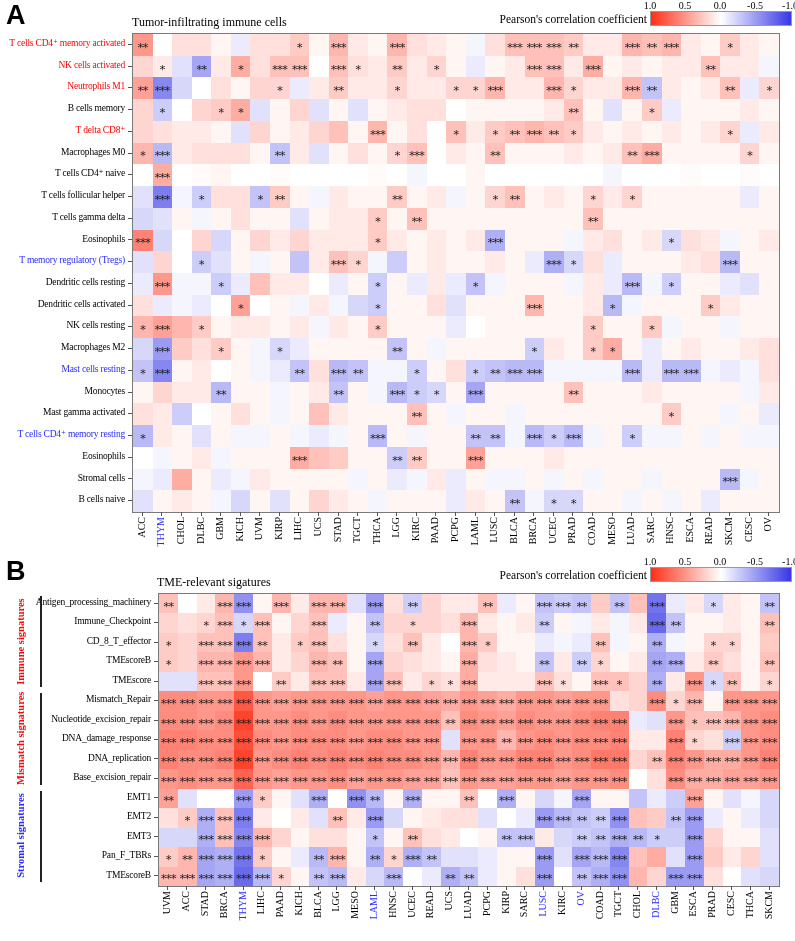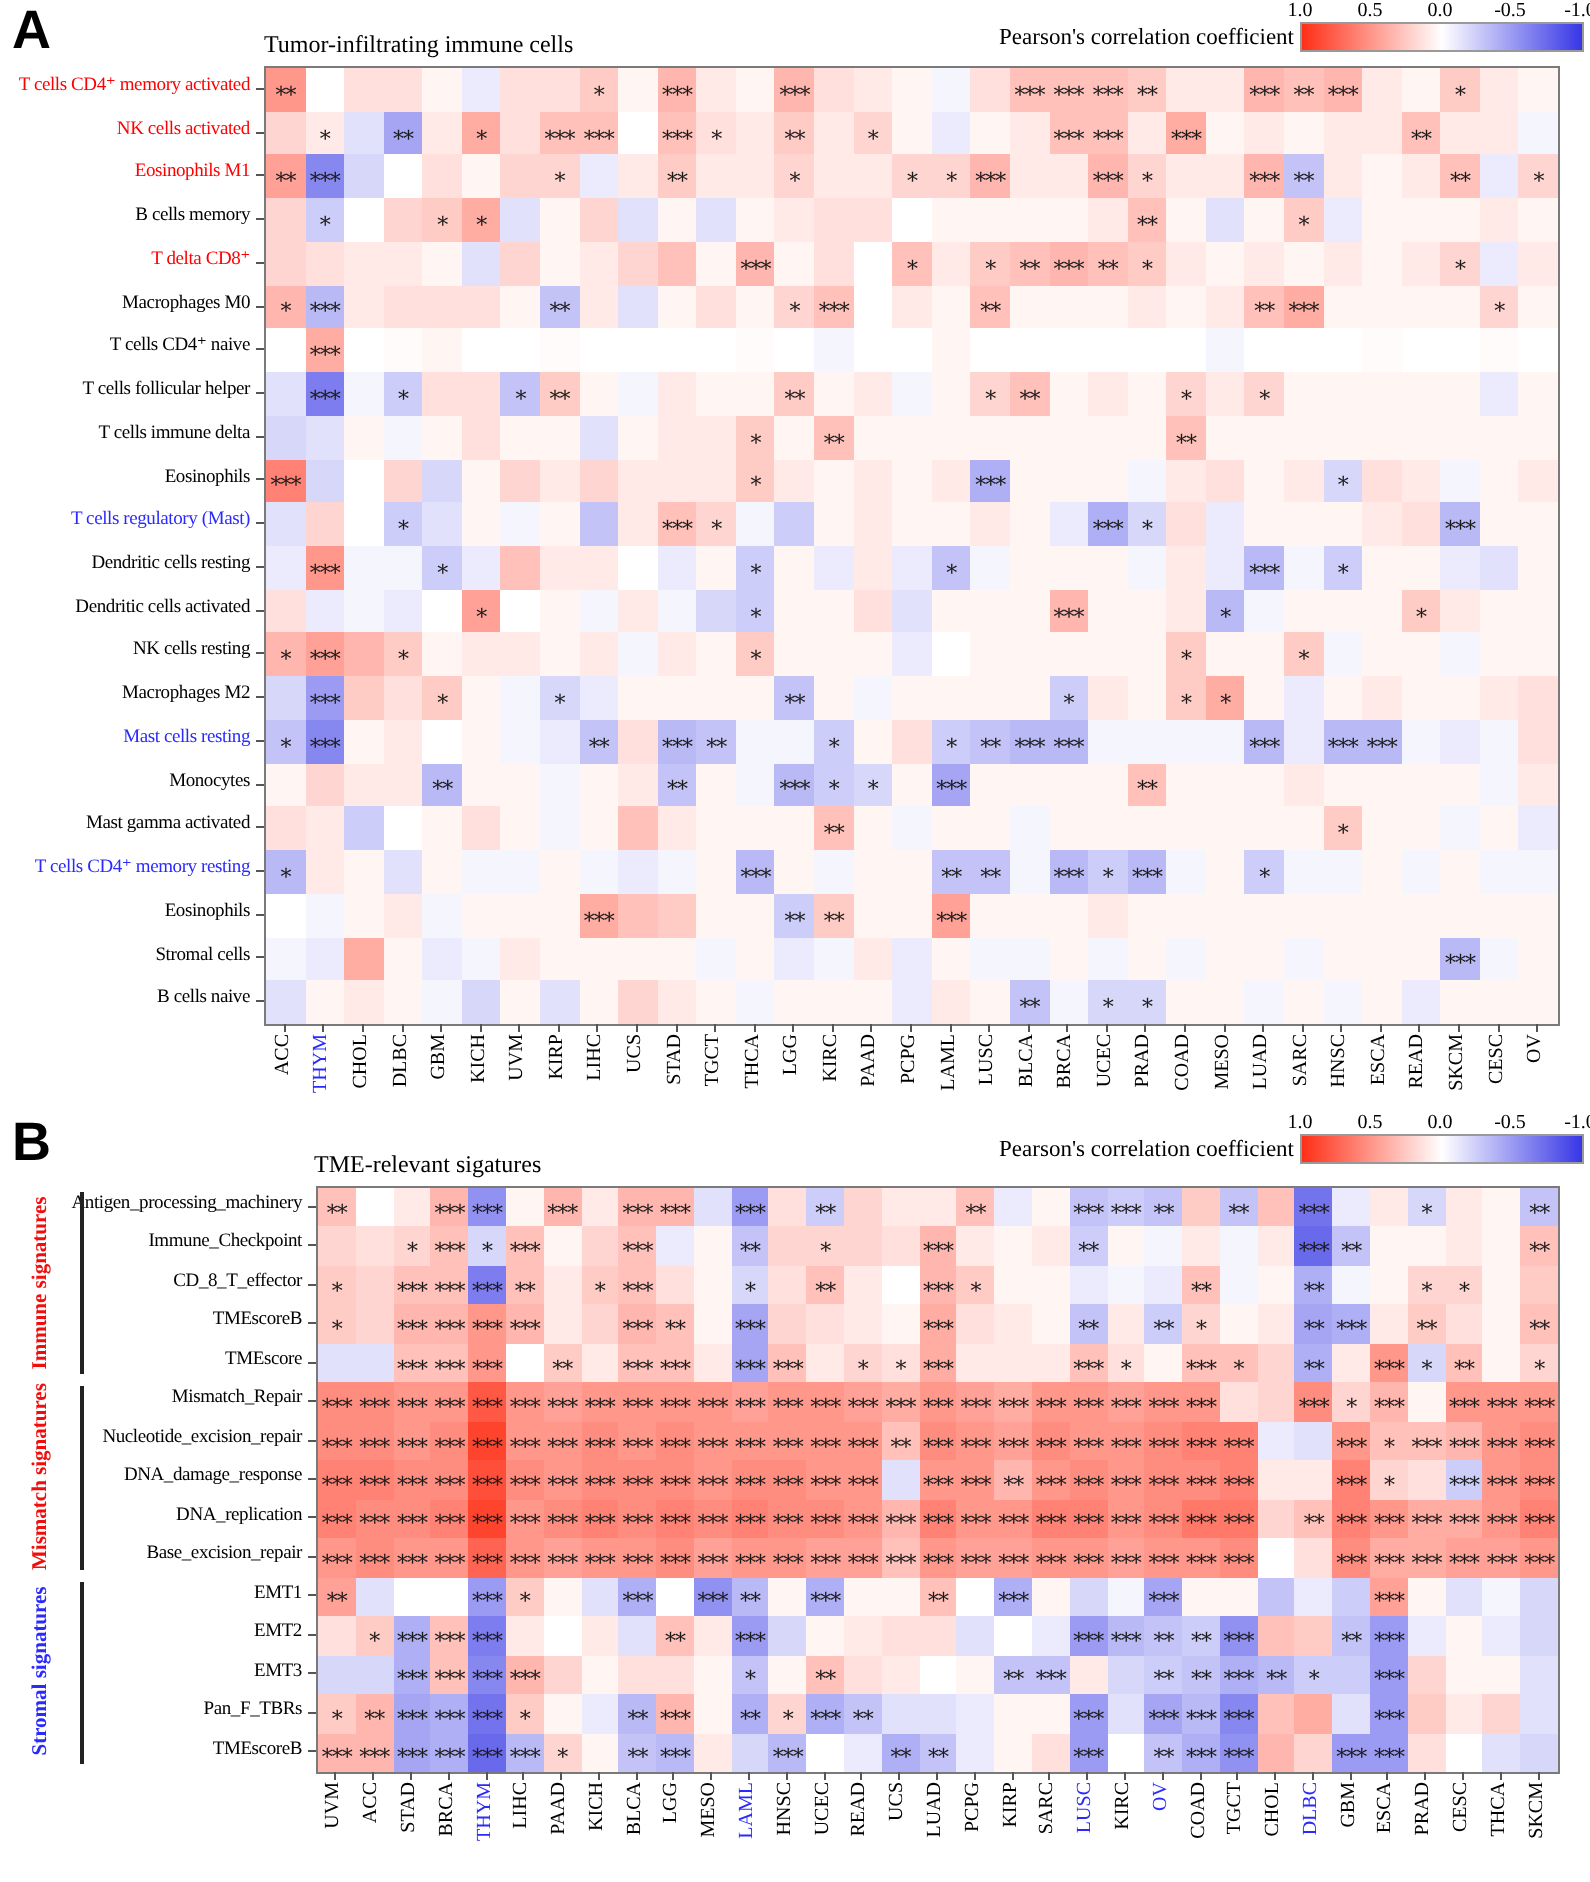--- a/index.html
+++ b/index.html
@@ -2192,37 +2192,37 @@
         <div class="cell" style="background: rgb(255, 255, 255);"></div>
         <div class="cell" style="background: rgb(225, 225, 251);"></div>
         <div class="cell" style="background: rgb(215, 215, 250);"></div>
       </div>
   </div>
 
 <div class="rowlab" style="left: 0px; top: 33px; width: 125px; height: 21.7273px; line-height: 21.7273px; color: rgb(255, 0, 0);">T cells CD4⁺ memory activated</div>
     <div class="tick" style="left: 128px; top: 43.8636px; width: 4px; height: 1px; background: rgb(85, 85, 85);"></div>
     <div class="rowlab" style="left: 0px; top: 54.7273px; width: 125px; height: 21.7273px; line-height: 21.7273px; color: rgb(255, 0, 0);">NK cells activated</div>
     <div class="tick" style="left: 128px; top: 65.5909px; width: 4px; height: 1px; background: rgb(85, 85, 85);"></div>
-    <div class="rowlab" style="left: 0px; top: 76.4545px; width: 125px; height: 21.7273px; line-height: 21.7273px; color: rgb(255, 0, 0);">Eosinophils M1</div>
+    <div class="rowlab" style="left: 0px; top: 76.4545px; width: 125px; height: 21.7273px; line-height: 21.7273px; color: rgb(255, 0, 0);">Neutrophils M1</div>
     <div class="tick" style="left: 128px; top: 87.3182px; width: 4px; height: 1px; background: rgb(85, 85, 85);"></div>
     <div class="rowlab" style="left: 0px; top: 98.1818px; width: 125px; height: 21.7273px; line-height: 21.7273px; color: rgb(0, 0, 0);">B cells memory</div>
     <div class="tick" style="left: 128px; top: 109.045px; width: 4px; height: 1px; background: rgb(85, 85, 85);"></div>
     <div class="rowlab" style="left: 0px; top: 119.909px; width: 125px; height: 21.7273px; line-height: 21.7273px; color: rgb(255, 0, 0);">T delta CD8⁺</div>
     <div class="tick" style="left: 128px; top: 130.773px; width: 4px; height: 1px; background: rgb(85, 85, 85);"></div>
     <div class="rowlab" style="left: 0px; top: 141.636px; width: 125px; height: 21.7273px; line-height: 21.7273px; color: rgb(0, 0, 0);">Macrophages M0</div>
     <div class="tick" style="left: 128px; top: 152.5px; width: 4px; height: 1px; background: rgb(85, 85, 85);"></div>
     <div class="rowlab" style="left: 0px; top: 163.364px; width: 125px; height: 21.7273px; line-height: 21.7273px; color: rgb(0, 0, 0);">T cells CD4⁺ naive</div>
     <div class="tick" style="left: 128px; top: 174.227px; width: 4px; height: 1px; background: rgb(85, 85, 85);"></div>
     <div class="rowlab" style="left: 0px; top: 185.091px; width: 125px; height: 21.7273px; line-height: 21.7273px; color: rgb(0, 0, 0);">T cells follicular helper</div>
     <div class="tick" style="left: 128px; top: 195.955px; width: 4px; height: 1px; background: rgb(85, 85, 85);"></div>
-    <div class="rowlab" style="left: 0px; top: 206.818px; width: 125px; height: 21.7273px; line-height: 21.7273px; color: rgb(0, 0, 0);">T cells immune delta</div>
+    <div class="rowlab" style="left: 0px; top: 206.818px; width: 125px; height: 21.7273px; line-height: 21.7273px; color: rgb(0, 0, 0);">T cells gamma delta</div>
     <div class="tick" style="left: 128px; top: 217.682px; width: 4px; height: 1px; background: rgb(85, 85, 85);"></div>
     <div class="rowlab" style="left: 0px; top: 228.545px; width: 125px; height: 21.7273px; line-height: 21.7273px; color: rgb(0, 0, 0);">Eosinophils</div>
     <div class="tick" style="left: 128px; top: 239.409px; width: 4px; height: 1px; background: rgb(85, 85, 85);"></div>
-    <div class="rowlab" style="left: 0px; top: 250.273px; width: 125px; height: 21.7273px; line-height: 21.7273px; color: rgb(42, 42, 255);">T cells regulatory (Mast)</div>
+    <div class="rowlab" style="left: 0px; top: 250.273px; width: 125px; height: 21.7273px; line-height: 21.7273px; color: rgb(42, 42, 255);">T memory regulatory (Tregs)</div>
     <div class="tick" style="left: 128px; top: 261.136px; width: 4px; height: 1px; background: rgb(85, 85, 85);"></div>
     <div class="rowlab" style="left: 0px; top: 272px; width: 125px; height: 21.7273px; line-height: 21.7273px; color: rgb(0, 0, 0);">Dendritic cells resting</div>
     <div class="tick" style="left: 128px; top: 282.864px; width: 4px; height: 1px; background: rgb(85, 85, 85);"></div>
     <div class="rowlab" style="left: 0px; top: 293.727px; width: 125px; height: 21.7273px; line-height: 21.7273px; color: rgb(0, 0, 0);">Dendritic cells activated</div>
     <div class="tick" style="left: 128px; top: 304.591px; width: 4px; height: 1px; background: rgb(85, 85, 85);"></div>
     <div class="rowlab" style="left: 0px; top: 315.455px; width: 125px; height: 21.7273px; line-height: 21.7273px; color: rgb(0, 0, 0);">NK cells resting</div>
     <div class="tick" style="left: 128px; top: 326.318px; width: 4px; height: 1px; background: rgb(85, 85, 85);"></div>
     <div class="rowlab" style="left: 0px; top: 337.182px; width: 125px; height: 21.7273px; line-height: 21.7273px; color: rgb(0, 0, 0);">Macrophages M2</div>
     <div class="tick" style="left: 128px; top: 348.045px; width: 4px; height: 1px; background: rgb(85, 85, 85);"></div>
     <div class="rowlab" style="left: 0px; top: 358.909px; width: 125px; height: 21.7273px; line-height: 21.7273px; color: rgb(42, 42, 255);">Mast cells resting</div>

